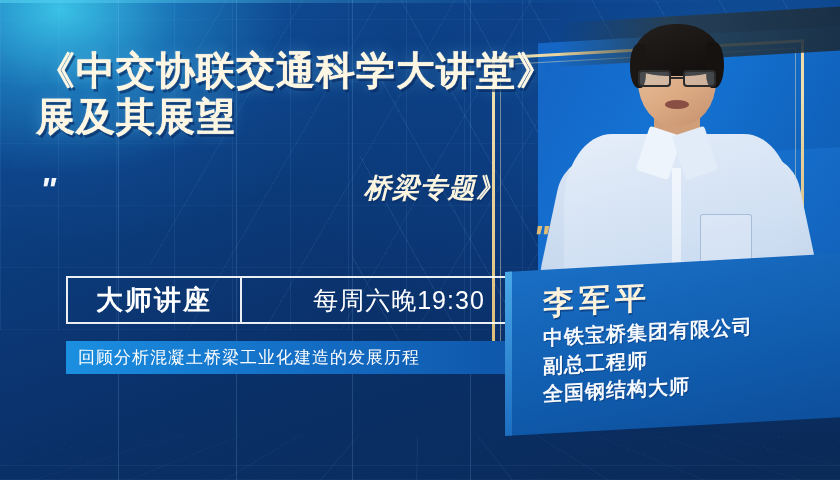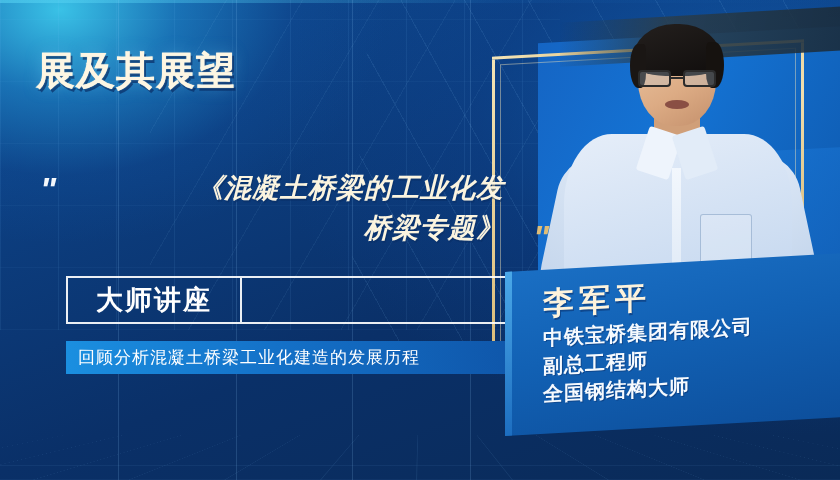--- a/index.html
+++ b/index.html
@@ -208,35 +208,36 @@
           <i></i>
         </div>
       <div class="p-mouth"></div>
       <div class="p-fade"></div>
     </div>
 
     <div class="dark-slab b"></div>
   </div>
 
   <div class="title">
+    <span>《中交协联交通科学大讲堂》</span>
     <span class="l2">展及其展望</span>
   </div>
 
   <div class="quote-wrap">
     <span class="qmark open">"</span>
     <div class="quote-text">
-      <div>《混凝土桥梁的工业化发</div>
       <div>桥梁专题》</div>
     </div>
     <span class="qmark close">"</span>
   </div>
 
   <div class="infobox">
     <div class="cell c1">大师讲座</div>
     <div class="sep"></div>
+    <div class="cell c2">每周六晚19:30</div>
   </div>
 
   <div class="descband">回顾分析混凝土桥梁工业化建造的发展历程</div>
 
   <div class="namecard">
     <div class="tick"></div>
   </div>
   <div class="name-inner">
     <div class="sp-name">李军平</div>
     <div class="sp-line">中铁宝桥集团有限公司</div>

